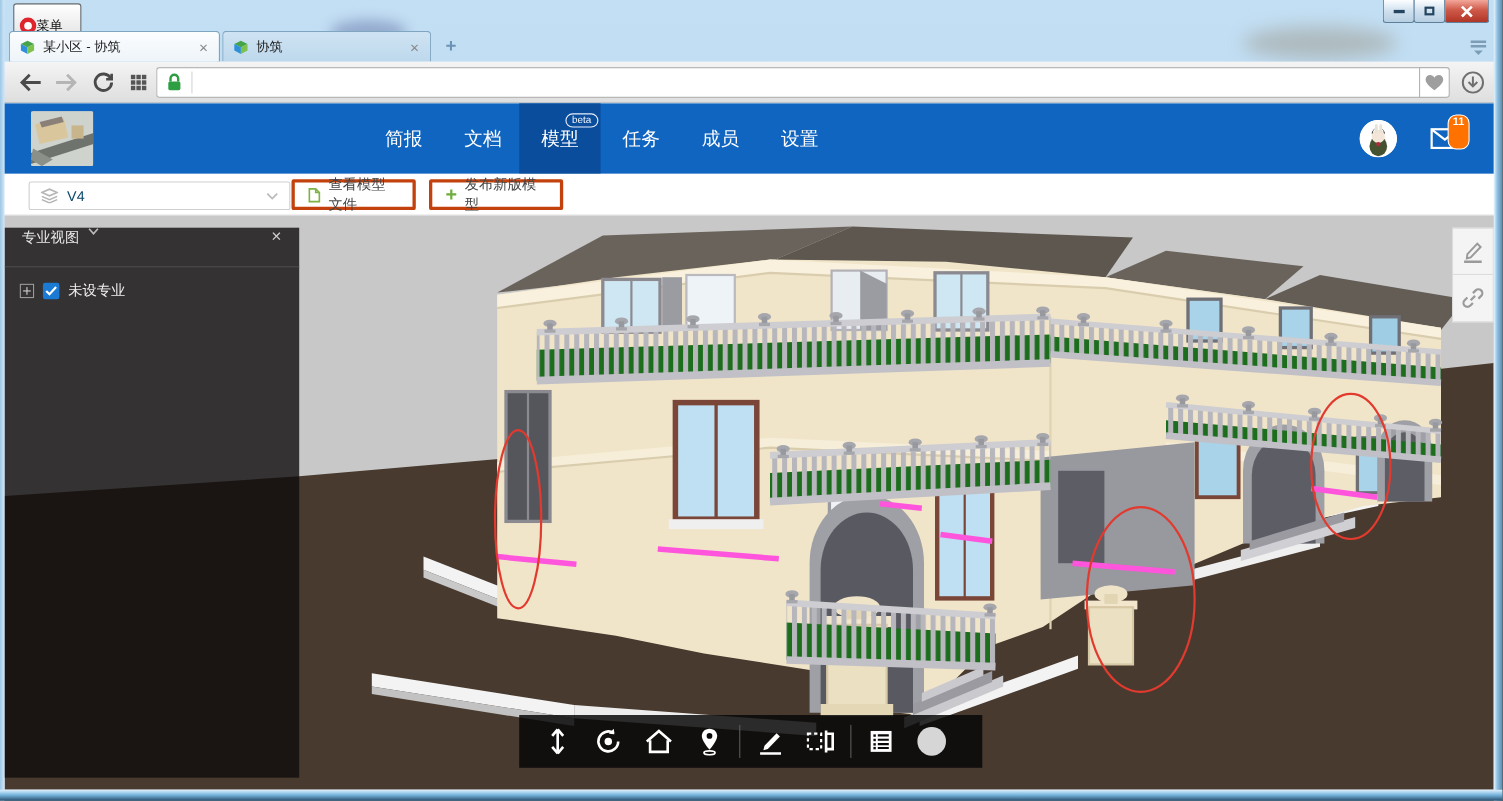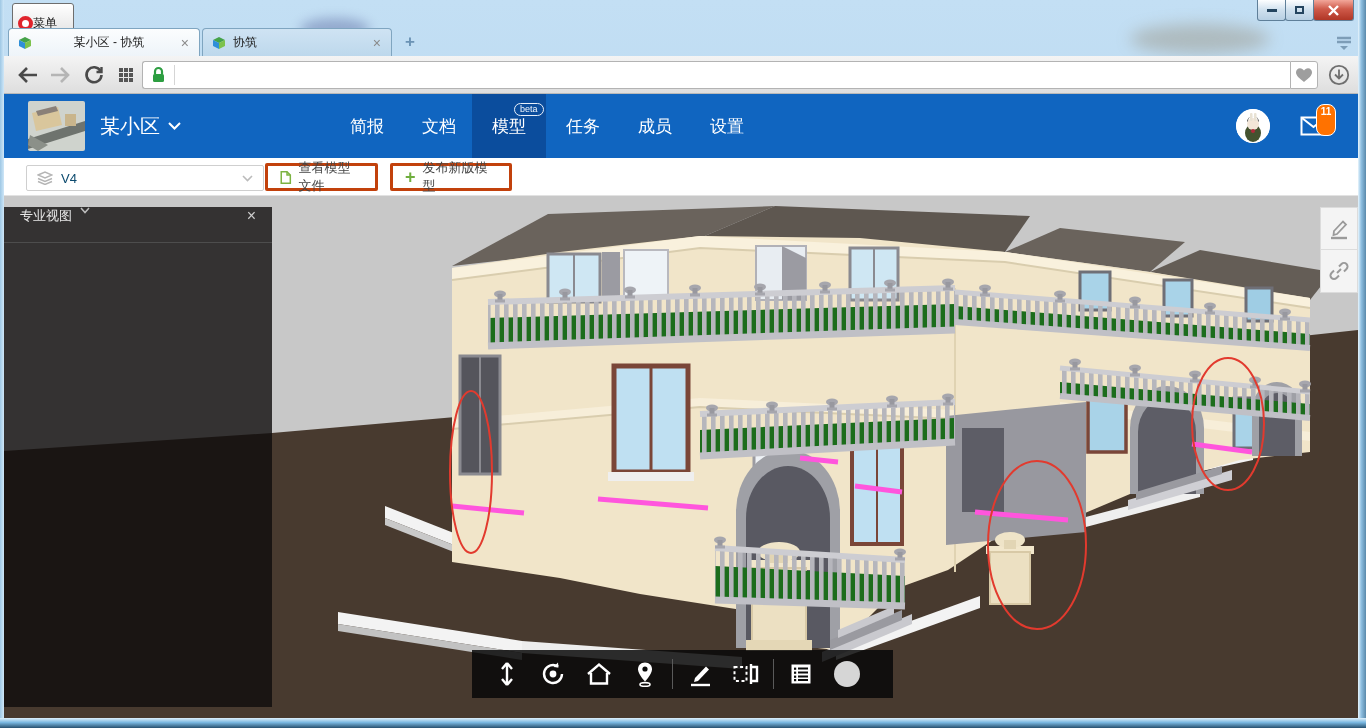--- a/index.html
+++ b/index.html
@@ -19,21 +19,21 @@
   .menu-btn span{font-size:12px;color:#111;}
   .win-ctrls{position:absolute;left:1257px;top:0;height:21px;display:flex;}
   .wbtn{height:21px;border:1px solid #5f7f99;border-top:none;background:linear-gradient(#fdfeff,#cfe0ee 50%,#b7cfe3);display:flex;align-items:center;justify-content:center;color:#24445f;font-size:11px;font-weight:bold;border-radius:0 0 3px 3px;}
   .wbtn.min{width:29px;}.wbtn.max{width:29px;margin-left:-1px;}
   .wbtn.close{width:41px;margin-left:-1px;background:linear-gradient(#f5b0a4,#d9675а 45%,#c0392b);background:linear-gradient(#f2a79a,#cf5a4a 45%,#b03626);color:#fff;font-size:13px;}
   .minbar{width:10px;height:3px;background:#24445f;}
   .maxbox{width:9px;height:8px;border:2px solid #24445f;}
   
   .tabbar{position:absolute;left:0;top:28px;width:1366px;height:28px;}
   .tab{position:absolute;top:0;height:28px;display:flex;align-items:center;border:1px solid #7fa5c0;border-bottom:none;border-radius:4px 4px 0 0;padding:0 8px;}
-  .tab.active{left:8px;width:192px;background:linear-gradient(#fbfdfe,#eef4f9);z-index:2;text-align:center;}
+  .tab.active{left:8px;width:192px;background:linear-gradient(#fbfdfe,#eef4f9);z-index:2;}
   .tab.inactive{left:202px;width:190px;background:linear-gradient(#cfe3f3,#bdd8ec);}
   .tab .title{font-size:12px;color:#222;margin-left:6px;flex:1;white-space:nowrap;overflow:hidden;}
   .tab .close{font-size:14px;color:#8a8a8a;padding:0 2px;cursor:pointer;}
   .newtab{position:absolute;left:399px;top:4px;width:22px;height:20px;color:#6b93b5;font-size:17px;font-weight:bold;text-align:center;line-height:19px;cursor:pointer;}
   .tabmenu{position:absolute;left:1334px;top:7px;width:20px;height:16px;cursor:pointer;}
   
   .addrbar{position:absolute;left:4px;top:56px;width:1354px;height:38px;background:linear-gradient(#f4f4f4,#dedede);border-bottom:1px solid #b9b9b9;}
   .navbtn{position:absolute;top:5px;width:28px;height:28px;display:flex;align-items:center;justify-content:center;cursor:pointer;}
   .urlfield{position:absolute;left:138px;top:5px;width:1148px;height:28px;background:#fff;border:1px solid #b3b3b3;border-right:none;border-radius:3px 0 0 3px;display:flex;align-items:center;padding:0 8px;}
   .urlsep{width:1px;height:20px;background:#d5d5d5;margin:0 8px;}
@@ -198,26 +198,20 @@
       <div class="thumb">
         <svg width="57" height="50" viewBox="0 0 57 50">
           <rect width="57" height="50" fill="#cfd3cd"></rect>
           <path d="M0,38 L57,20 L57,30 L0,48 Z" fill="#6e736e"></path>
           <path d="M4,12 L30,6 L34,24 L8,30 Z" fill="#d9c69c"></path>
           <path d="M8,10 L28,5 L30,10 L10,15 Z" fill="#8a8078"></path>
           <rect x="36" y="14" width="12" height="12" fill="#cdb astray" opacity="0"></rect>
           <rect x="37" y="13" width="11" height="12" fill="#c9b58c"></rect>
           <path d="M2,34 L20,44 L10,50 L0,44 Z" fill="#8b9089"></path>
         </svg>
-      </div>
-      <div class="ptitle">
-        <span>某小区</span>
-        <svg width="13" height="8" viewBox="0 0 13 8">
-            <path d="M1,1 L6.5,6.5 L12,1" fill="none" stroke="#fff" stroke-width="2"></path>
-          </svg>
       </div>
       <div class="navitem" style="left:328px;width:70px">
           <span>简报</span>
         </div>
       <div class="navitem" style="left:400px;width:70px">
           <span>文档</span>
         </div>
       <div class="navitem active" style="left:468px;width:74px">
         <span>模型</span>
         <span class="beta">beta</span>
@@ -443,20 +437,29 @@
       </svg>
 
       <div class="spanel">
         <div class="sphead">
           <span class="t">专业视图</span>
           <svg width="10" height="7" viewBox="0 0 10 7">
               <path d="M1,1 L5,5.5 L9,1" fill="none" stroke="#bdbdbd" stroke-width="1.5"></path>
             </svg>
           <span class="spclose">×</span>
         </div>
+        <div class="treerow">
+          <span class="expander"></span>
+          <span class="chk">
+            <svg width="11" height="9" viewBox="0 0 11 9">
+                <path d="M1,4.5 L4,7.5 L10,1" fill="none" stroke="#fff" stroke-width="2"></path>
+              </svg>
+          </span>
+          <span class="lbl">未设专业</span>
+        </div>
       </div>
 
       <div class="btoolbar">
         <div class="vbtn">
           <svg width="24" height="26" viewBox="0 0 24 26">
               <path d="M12,2 V24 M12,2 L7,8 M12,2 L17,8 M12,24 L7,18 M12,24 L17,18" fill="none" stroke="#fff" stroke-width="2.4"></path>
             </svg>
         </div>
         <div class="vbtn">
           <svg width="26" height="26" viewBox="0 0 26 26">

